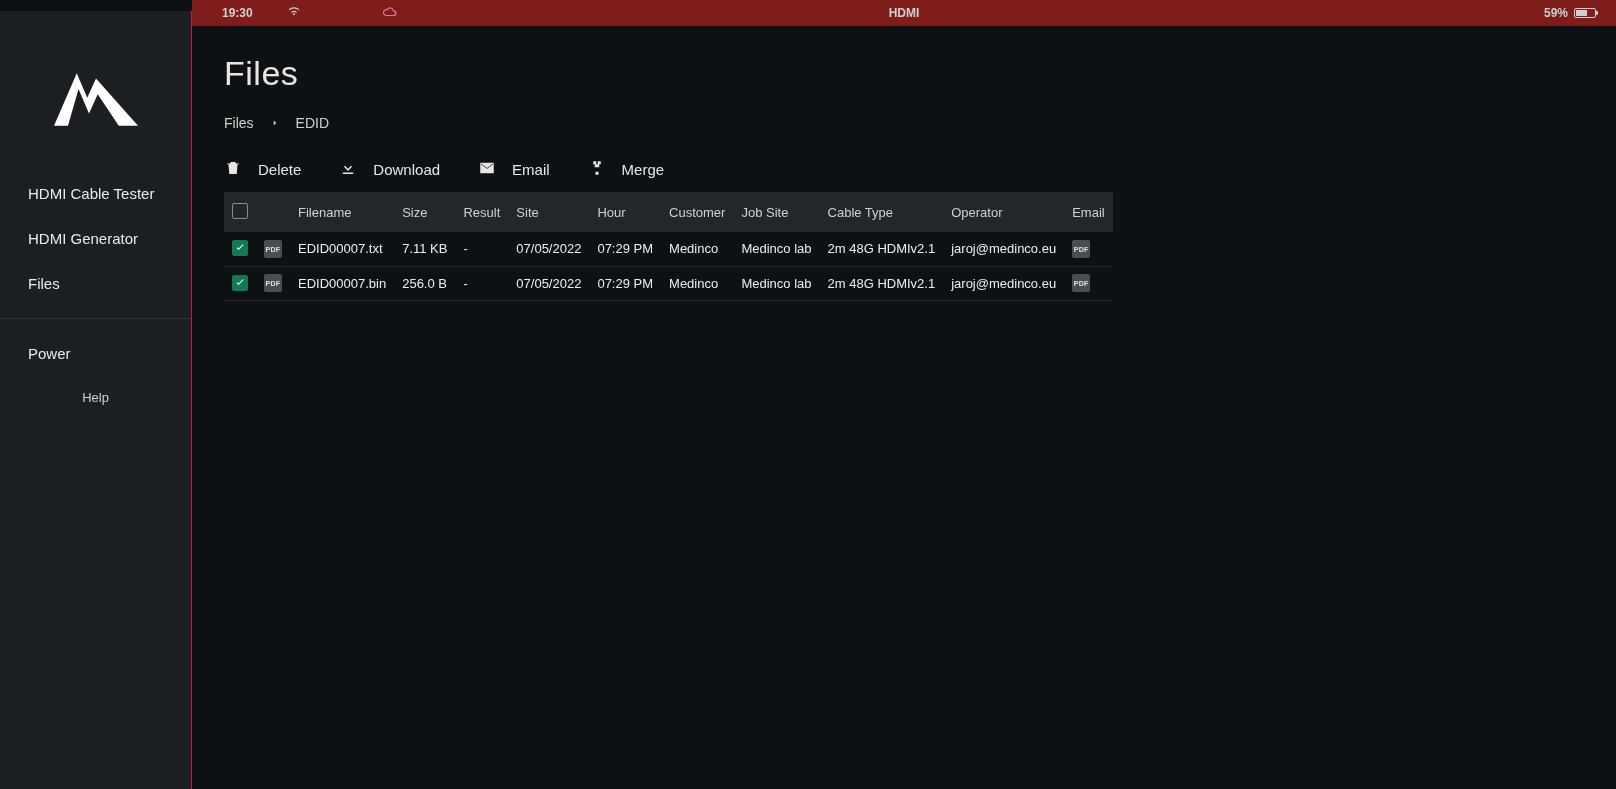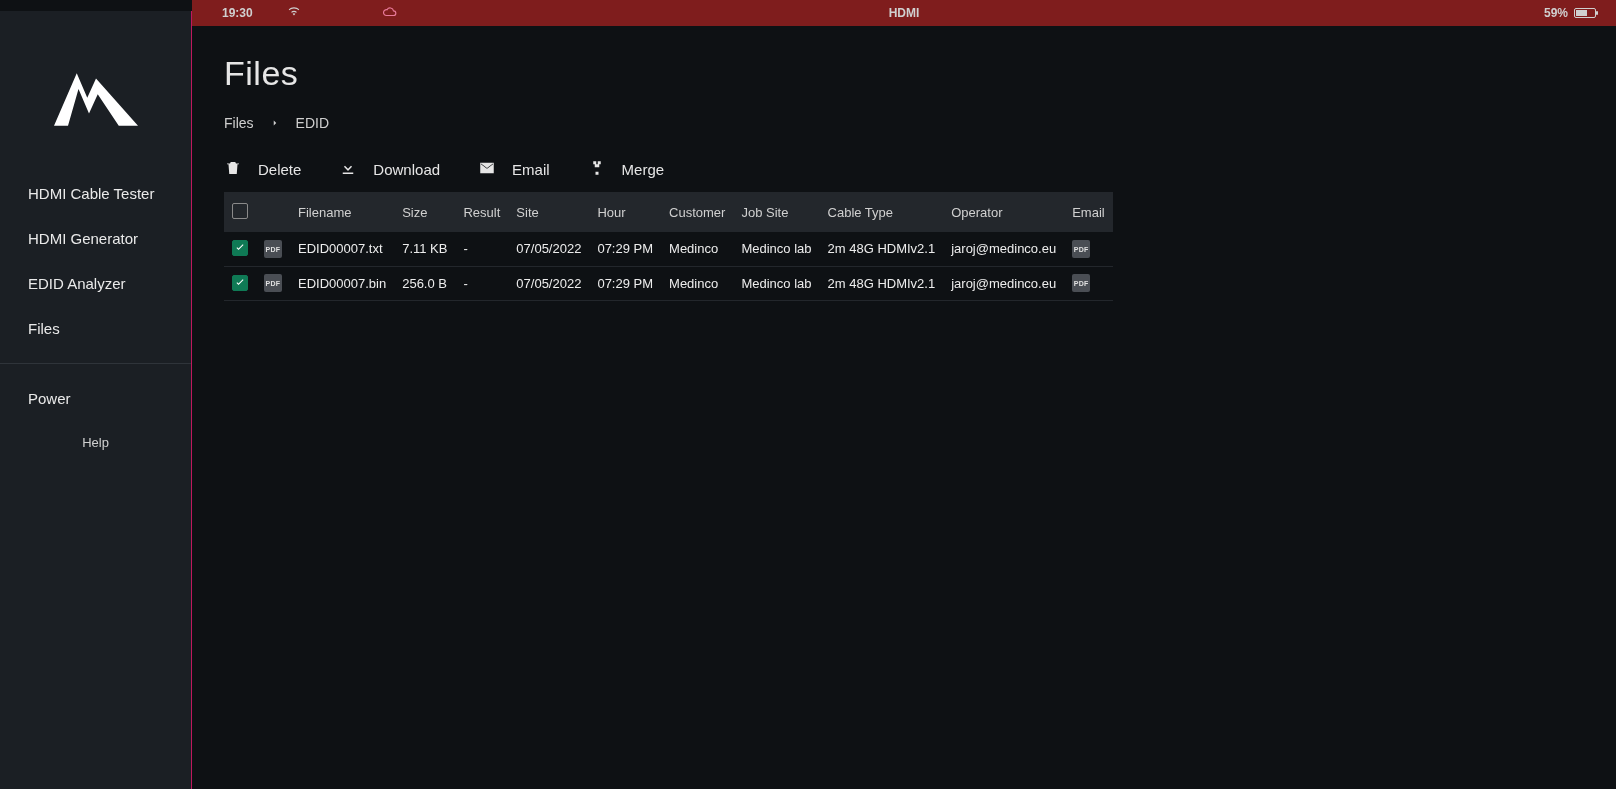--- a/index.html
+++ b/index.html
@@ -186,21 +186,20 @@
 <div class="sidebar">
   <div class="logo">
     <svg width="110" height="70" viewBox="0 0 120 80" fill="#ffffff">
       <path d="M12 74 L38 14 L50 42 L60 20 L108 74 L86 74 L62 38 L52 60 L40 32 L28 74 Z"></path>
     </svg>
   </div>
 
   <div class="side-section">
     <div class="side-item"><span>HDMI Cable Tester</span></div>
     <div class="side-item"><span>HDMI Generator</span></div>
-    <div class="side-item"><span>EDID Analyzer</span></div>
     <div class="side-item"><span>Files</span></div>
   </div>
 
   <div class="side-divider"></div>
 
   <div class="side-section">
     <div class="side-item"><span>Power</span></div>
     <div class="side-item small"><span>Help</span></div>
   </div>
 </div>

